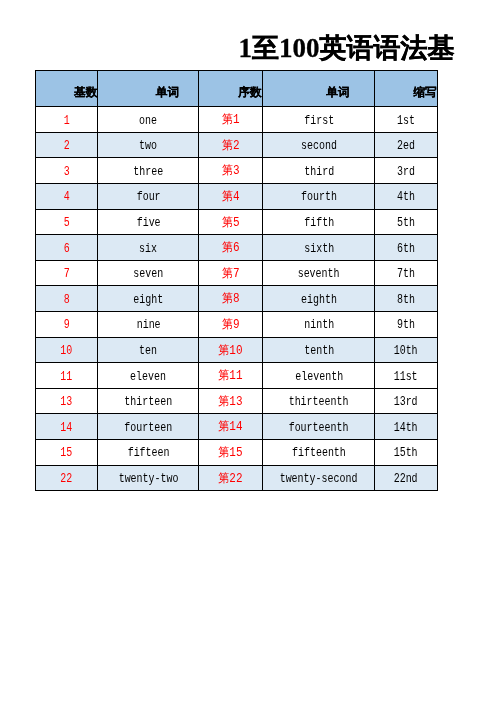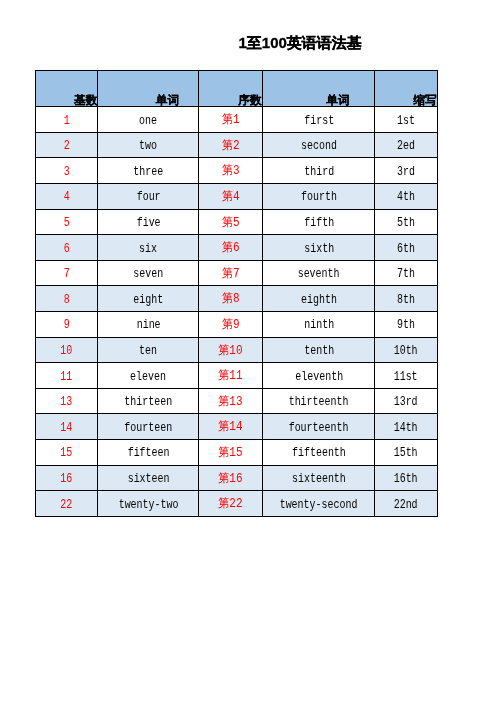--- a/index.html
+++ b/index.html
@@ -10,22 +10,22 @@
     font-family:"Liberation Sans", sans-serif;
     overflow:hidden;
     -webkit-font-smoothing:antialiased;
   }
   #page { position:relative; width:496px; height:702px; background:#ffffff; overflow:hidden;
           will-change:transform; }
 
   .doc-title {
     position:absolute;
     left:238.5px; top:35.3px;
-    font-family:Liberation Sans, sans-serif;
-    font-size:15px;
+    font-family:Liberation Serif, serif;
+    font-size:27px;
     font-weight:bold;
     color:#000000;
     white-space:nowrap;
     line-height:1;
     -webkit-text-stroke:0.3px #000000;
   }
 
   table.num-table {
     position:absolute;
     left:35px; top:70px;
@@ -54,21 +54,21 @@
     font-family:"Liberation Mono", monospace;
     font-size:12.2px;
     color:#000000;
   }
   table.num-table tr.alt td { background:#dce9f4; }
   table.num-table td.cell-cardinal,
   table.num-table td.cell-ordinal { color:#ff0000; }
 
   span.cell-txt { display:inline-block; position:relative; top:1px; transform:scaleX(0.818); }
   td.cell-ordinal span.cell-txt { transform:scaleX(0.9); top:0.1px; }
-  span.hdr-txt  { display:inline-block; position:relative; top:12px;margin-left:38px; -webkit-text-stroke:0.18px #000000; }
+  span.hdr-txt  { display:inline-block; position:relative; top:4px;margin-left:38px; -webkit-text-stroke:0.18px #000000; }
 </style>
 </head>
 <body>
 
 <div id="page">
 
   <div class="doc-title">1至100英语语法基</div>
 
   <table class="num-table">
     <colgroup>
@@ -180,27 +180,20 @@
         <td class="cell-abbr"><span class="cell-txt">14th</span></td>
       </tr>
       <tr class="row">
         <td class="cell-cardinal"><span class="cell-txt">15</span></td>
         <td class="cell-word"><span class="cell-txt">fifteen</span></td>
         <td class="cell-ordinal"><span class="cell-txt">第15</span></td>
         <td class="cell-word"><span class="cell-txt">fifteenth</span></td>
         <td class="cell-abbr"><span class="cell-txt">15th</span></td>
       </tr>
       <tr class="row alt">
-        <td class="cell-cardinal"><span class="cell-txt">16</span></td>
-        <td class="cell-word"><span class="cell-txt">sixteen</span></td>
-        <td class="cell-ordinal"><span class="cell-txt">第16</span></td>
-        <td class="cell-word"><span class="cell-txt">sixteenth</span></td>
-        <td class="cell-abbr"><span class="cell-txt">16th</span></td>
-      </tr>
-      <tr class="row alt">
         <td class="cell-cardinal"><span class="cell-txt">22</span></td>
         <td class="cell-word"><span class="cell-txt">twenty-two</span></td>
         <td class="cell-ordinal"><span class="cell-txt">第22</span></td>
         <td class="cell-word"><span class="cell-txt">twenty-second</span></td>
         <td class="cell-abbr"><span class="cell-txt">22nd</span></td>
       </tr>
     </tbody>
   </table>
 
 </div>

